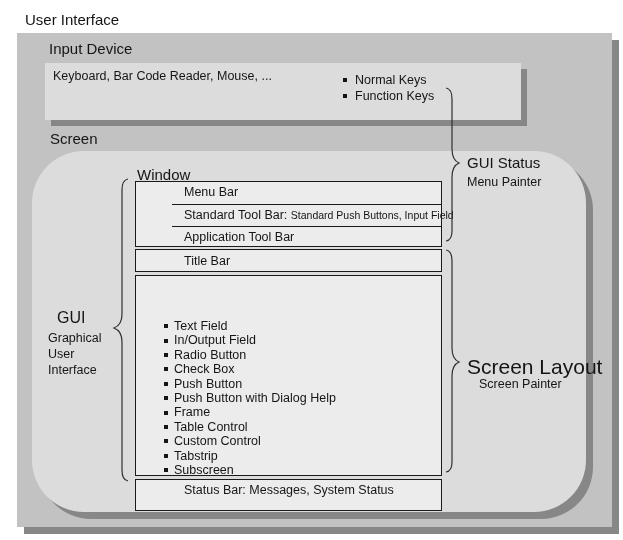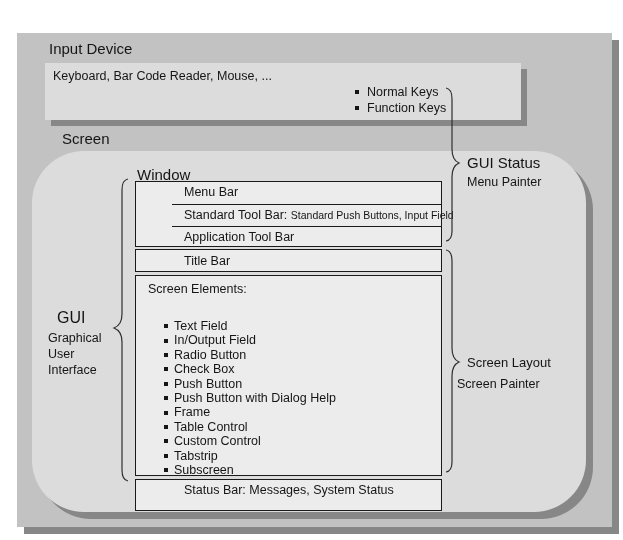--- a/index.html
+++ b/index.html
@@ -24,24 +24,24 @@
     background:var(--outer-bg);
     box-shadow:7px 7px 0 0 var(--shadow);
   }
   .input-heading{left:49px;top:40px;}
   .input-panel{
     left:45px;top:63px;width:476px;height:57px;
     background:var(--panel-bg);
     box-shadow:6px 6px 0 0 var(--shadow);
   }
   .devices-text{left:8px;top:6px;font-size:12.5px;}
-  .key-list{left:298px;top:9px;margin:12px;padding:0;list-style:none;text-align:center;}
+  .key-list{left:298px;top:9px;margin:0;padding:0;list-style:none;text-align:center;}
   .bullet-item{display:flex;align-items:center;line-height:16px;font-size:12.5px;}
   .sq{width:4px;height:4px;background:var(--text);margin-right:8px;flex:0 0 auto;}
-  .screen-heading{left:62px;top:130px;}
+  .screen-heading{left:50px;top:130px;}
   .screen-panel{
     left:32px;top:151px;width:554px;height:361px;
     background:var(--panel-bg);border-radius:52px;
     box-shadow:7px 7px 0 0 var(--shadow);
   }
   .window-heading{left:137px;top:166px;}
   .winbox{
     left:135px;width:307px;box-sizing:border-box;
     background:var(--window-bg);border:1px solid #1a1a1a;
   }
@@ -55,30 +55,31 @@
   .se-heading{left:12px;top:6px;font-size:12.5px;}
   .se-list{left:16px;top:31px;margin:12px;padding:0;list-style:none;}
   .se-list .bullet-item{line-height:14.4px;font-size:12.5px;}
   .se-list .sq{margin-right:6px;}
   .winbox-d{top:479px;height:32px;}
   .winbox-d .wrow{line-height:20px;}
   .gui-title{left:57px;top:309px;font-size:16px;}
   .gui-lines{left:48px;top:330px;font-size:12.5px;line-height:16px;}
   .gui-status-title{left:467px;top:154px;font-size:15px;}
   .gui-status-sub{left:467px;top:175px;font-size:12.5px;}
-  .screen-layout-title{left:467px;top:355px;font-size:13px;}
-  .screen-layout-sub{left:457px;top:377px;font-size:12.5px;}
+  .screen-layout-title{left:467px;top:355px;font-size:21px;}
+  .screen-layout-sub{left:479px;top:377px;font-size:12.5px;}
   .brace-overlay{left:0;top:0;width:623px;height:540px;pointer-events:none;}
   .brace-overlay path{fill:none;stroke:var(--line);stroke-width:1.2px;}
 </style>
 </head>
 <body>
 
 <div class="canvas">
 
+  <div class="abs page-title">User Interface</div>
 
   <div class="abs outer-box"></div>
 
   <div class="abs heading input-heading">Input Device</div>
 
   <div class="abs input-panel">
     <div class="abs devices-text">Keyboard, Bar Code Reader, Mouse, ...</div>
     <ul class="abs key-list">
       <li class="bullet-item">
         <span class="sq"></span>
@@ -101,21 +102,20 @@
     <div class="wrow">Menu Bar</div>
     <div class="wrow"><span>Standard Tool Bar:</span> <span class="small">Standard Push Buttons, Input Field</span></div>
     <div class="wrow">Application Tool Bar</div>
   </div>
 
   <div class="abs winbox winbox-b">
     <div class="wrow">Title Bar</div>
   </div>
 
   <div class="abs winbox winbox-c">
-    <div class="abs se-heading">Screen Elements:</div>
     <ul class="abs se-list">
       <li class="bullet-item">
           <span class="sq"></span>
           <span>Text Field</span>
         </li>
       <li class="bullet-item">
           <span class="sq"></span>
           <span>In/Output Field</span>
         </li>
       <li class="bullet-item">

